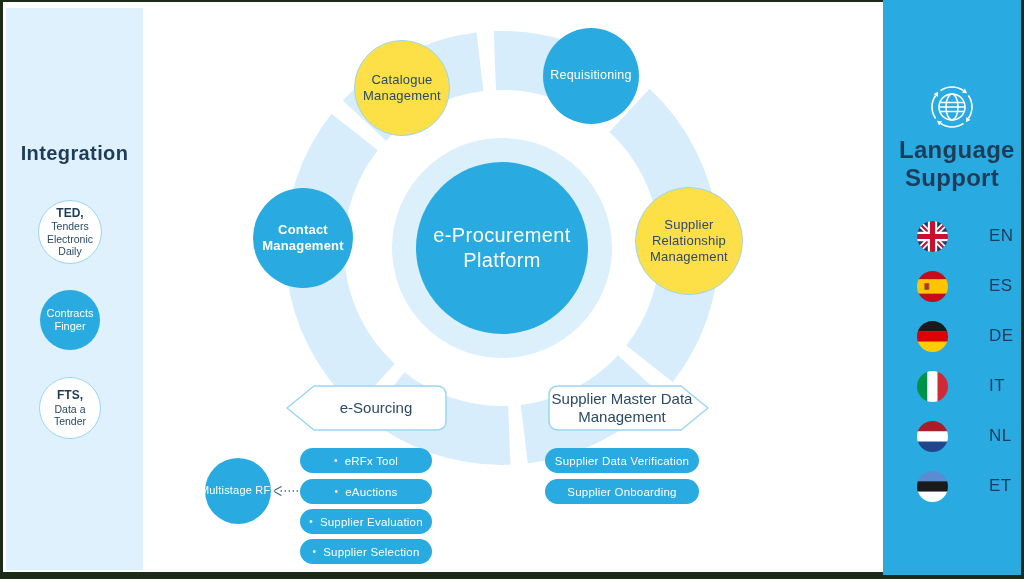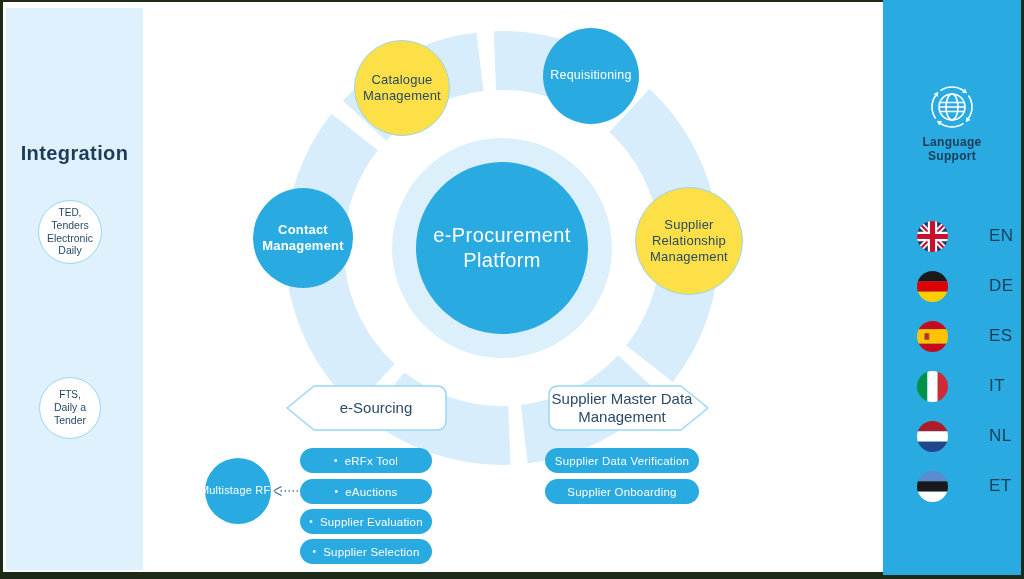--- a/index.html
+++ b/index.html
@@ -17,21 +17,21 @@
   #canvas{position:absolute;left:3px;top:2px;right:4px;bottom:7px;background:#ffffff;z-index:0;}
 
   
   .panel-left{position:absolute;left:6px;top:8px;width:137px;height:562px;background:var(--panel-light);z-index:2;}
   .integration-title{position:absolute;top:134px;left:0;width:100%;text-align:center;
     font-size:20px;font-weight:600;color:var(--navy);letter-spacing:.4px;}
   .int-node{position:absolute;border-radius:50%;display:flex;flex-direction:column;
     align-items:center;justify-content:center;text-align:center;line-height:1.2;}
   .int-node.outline{background:#fff;border:1.5px solid var(--circle-border);color:#2a4a66;}
   .int-node.solid{background:var(--accent);color:#fff;}
-  .node-em{font-weight:normal;font-size:10px;color:var(--navy);}
+  .node-em{font-weight:bold;font-size:12px;color:var(--navy);}
   .int-node .node-label{font-size:10.5px;}
   .int-node.solid .node-label{font-size:11px;color:#fff;}
   #node-ted{left:32px;top:192px;width:64px;height:64px;}
   #node-cf{left:34px;top:282px;width:60px;height:60px;}
   #node-fts{left:33px;top:369px;width:62px;height:62px;}
 
   
   .ring-layer{position:absolute;left:0;top:0;width:1024px;height:579px;z-index:1;}
   .circle{position:absolute;border-radius:50%;display:flex;align-items:center;justify-content:center;
     text-align:center;z-index:2;line-height:1.25;letter-spacing:.2px;}
@@ -59,21 +59,21 @@
   .pill-l{left:300px;width:132px;height:25px;}
   .pill-r{left:545px;width:154px;height:25px;}
   #pill-erfx{top:448px;} #pill-eauctions{top:479px;} #pill-supeval{top:509px;} #pill-supsel{top:539px;}
   #pill-sdv{top:448px;} #pill-sob{top:479px;}
 
   #multistage{left:205px;top:458px;width:66px;height:66px;font-size:11px;white-space:nowrap;overflow:visible;}
 
   
   .panel-right{position:absolute;left:883px;top:0;width:138px;height:575px;background:var(--accent);z-index:2;}
   .globe{position:absolute;left:45px;top:83px;width:48px;height:48px;}
-  .language-title{position:absolute;top:136px;left:0;width:100%;text-align:center;font-size:12px;
+  .language-title{position:absolute;top:136px;left:0;width:100%;text-align:center;font-size:24px;
     font-weight:600;color:var(--navy);line-height:1.15;letter-spacing:.3px;padding:0 16px;}
   .lang-list{position:absolute;top:221px;left:0;width:100%;}
   .lang-row{display:flex;align-items:center;height:30px;margin-bottom:20px;padding-left:34px;gap:32px;}
   .lang-flag{width:31px;height:31px;flex:0 0 31px;}
   .lang-code{margin-left:9px;font-size:17px;font-weight:500;color:var(--navy);letter-spacing:.5px;}
 </style>
 </head>
 <body>
 
 <div id="stage">
@@ -89,24 +89,27 @@
   </svg>
 
   <div class="panel-left">
     <div class="integration-title">Integration</div>
 
     <div class="int-node outline" id="node-ted">
       <span class="node-em">TED,</span>
       <span class="node-label">Tenders Electronic Daily</span>
     </div>
 
+    <div class="int-node solid" id="node-cf">
+      <span class="node-label">Contracts Finger</span>
+    </div>
 
     <div class="int-node outline" id="node-fts">
       <span class="node-em">FTS,</span>
-      <span class="node-label">Daily a Tender</span>
+      <span class="node-label">Data a Tender</span>
     </div>
   </div>
 
   <div class="circle" id="center-circle">
     <span>e-Procurement Platform</span>
   </div>
 
   <div class="circle outline" id="sat-catalogue">
     <span>Catalogue Management</span>
   </div>
@@ -195,54 +198,54 @@
             <path d="M15,0 V30 M0,15 H30" stroke="#ffffff" stroke-width="9"></path>
             <path d="M15,0 V30 M0,15 H30" stroke="#c8102e" stroke-width="5"></path>
           </g>
         </svg>
         <span class="lang-code">EN</span>
       </div>
 
       <div class="lang-row">
         <svg class="lang-flag" viewBox="0 0 30 30">
           <defs>
-              <clipPath id="cDE">
-                <circle cx="15" cy="15" r="15"></circle>
-              </clipPath>
-            </defs>
-          <g clip-path="url(#cDE)">
-            <rect width="30" height="10" fill="#1a1a1a"></rect>
-            <rect y="10" width="30" height="10" fill="#dd0000"></rect>
-            <rect y="20" width="30" height="10" fill="#ffce00"></rect>
-          </g>
-        </svg>
-        <span class="lang-code">DE</span>
-      </div>
-
-      <div class="lang-row">
-        <svg class="lang-flag" viewBox="0 0 30 30">
-          <defs>
               <clipPath id="cES">
                 <circle cx="15" cy="15" r="15"></circle>
               </clipPath>
             </defs>
           <g clip-path="url(#cES)">
             <rect width="30" height="8" fill="#c60b1e"></rect>
             <rect y="8" width="30" height="14" fill="#ffc400"></rect>
             <rect y="22" width="30" height="8" fill="#c60b1e"></rect>
             <rect x="7" y="11.5" width="5" height="7" rx="1" fill="#ad5f2d"></rect>
             <rect x="8" y="12.5" width="3" height="5" fill="#c60b1e" opacity="0.6"></rect>
           </g>
         </svg>
         <span class="lang-code">ES</span>
       </div>
 
       <div class="lang-row">
         <svg class="lang-flag" viewBox="0 0 30 30">
           <defs>
+              <clipPath id="cDE">
+                <circle cx="15" cy="15" r="15"></circle>
+              </clipPath>
+            </defs>
+          <g clip-path="url(#cDE)">
+            <rect width="30" height="10" fill="#1a1a1a"></rect>
+            <rect y="10" width="30" height="10" fill="#dd0000"></rect>
+            <rect y="20" width="30" height="10" fill="#ffce00"></rect>
+          </g>
+        </svg>
+        <span class="lang-code">DE</span>
+      </div>
+
+      <div class="lang-row">
+        <svg class="lang-flag" viewBox="0 0 30 30">
+          <defs>
               <clipPath id="cIT">
                 <circle cx="15" cy="15" r="15"></circle>
               </clipPath>
             </defs>
           <g clip-path="url(#cIT)">
             <rect width="10" height="30" fill="#009246"></rect>
             <rect x="10" width="10" height="30" fill="#ffffff"></rect>
             <rect x="20" width="10" height="30" fill="#ce2b37"></rect>
           </g>
         </svg>

